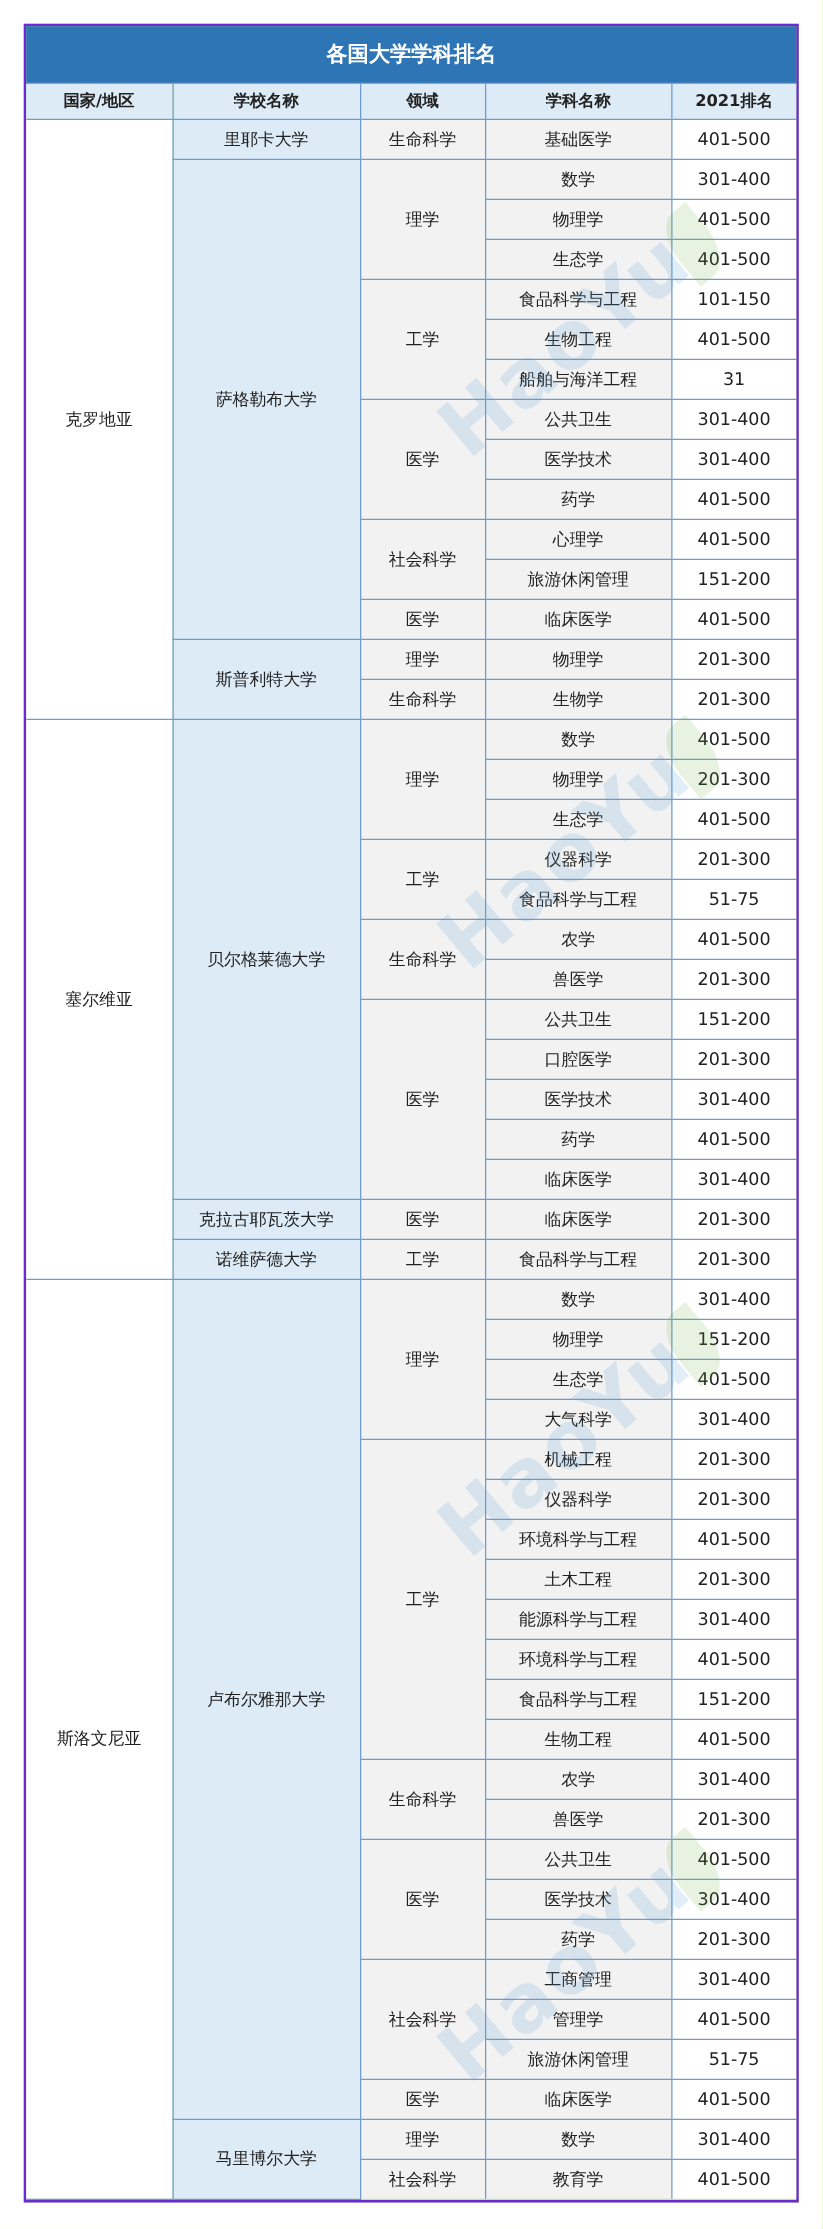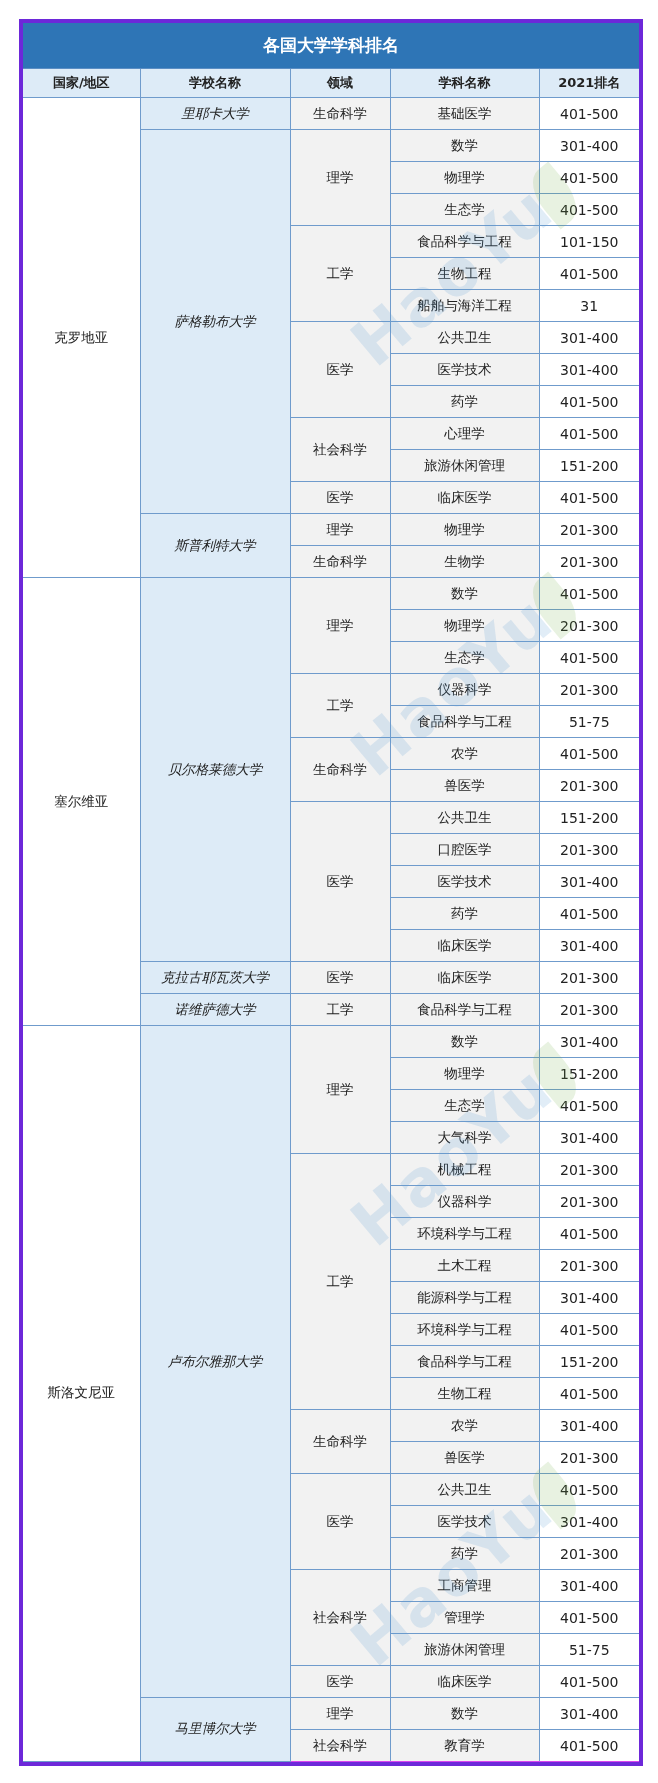--- a/index.html
+++ b/index.html
@@ -1,27 +1,27 @@
 <!DOCTYPE html>
 <html><head>
 <meta charset="utf-8">
 <style>
   html, body { margin: 0; padding: 0; background: #ffffff; }
   body { width: 658px; height: 1783px; position: relative; font-family: "DejaVu Sans", "Liberation Sans", sans-serif; overflow: hidden; }
-  .frame { position: absolute; left: 19px; top: 19px; width: 616px; border: 4px solid #6d28d9; background: #d946ef; }
+  .frame { position: absolute; left: 19px; top: 19px; width: 616px; border: 2px solid #6d28d9; background: #bef264; }
   .title { height: 45px; background: #2e75b6; color: #fff; font-weight: bold; font-size: 17px; display: flex; align-items: center; justify-content: center; border-bottom: 1px solid #5b8ec4; }
   table { border-collapse: collapse; width: 616px; table-layout: fixed; }
   th, td { border: 1px solid #6f9bcc; text-align: center; vertical-align: middle; font-size: 13.5px; color: #222; padding: 0; height: 31px; }
   th { background: #ddebf7; font-weight: bold; font-size: 13px; height: 28px; }
   tr:first-child th { border-top: none; }
   th:first-child, td.country { border-left: none; }
   th:last-child, td.rank { border-right: none; }
   tr:last-child td { border-bottom: none; }
   td.country { background: #ffffff; }
-  td.school { background: #ddebf7; font-style: italic; }
+  td.school { background: #ddebf7; }
   td.field { background: #f2f2f2; }
   td.subject { background: #f2f2f2; }
   td.rank { background: #ffffff; font-size: 14px; margin-left: 12px; }
   .wm { position: absolute; pointer-events: none; font-family: "DejaVu Sans", sans-serif; font-size: 64px; font-weight: bold; color: rgba(91,155,213,0.18); transform: rotate(-40deg); letter-spacing: 2px; }
   .wm .leaf { display: inline-block; width: 34px; height: 60px; border-radius: 60% 0 60% 0; background: rgba(112,173,71,0.16); vertical-align: middle; margin-left: -6px; }
 </style>
 </head>
 <body>
 
 <div class="frame">

